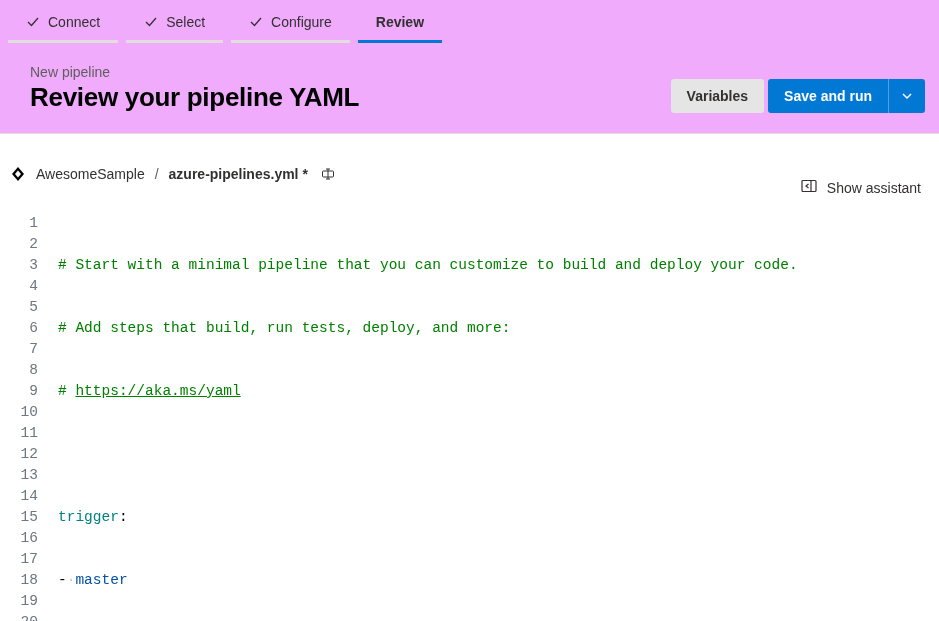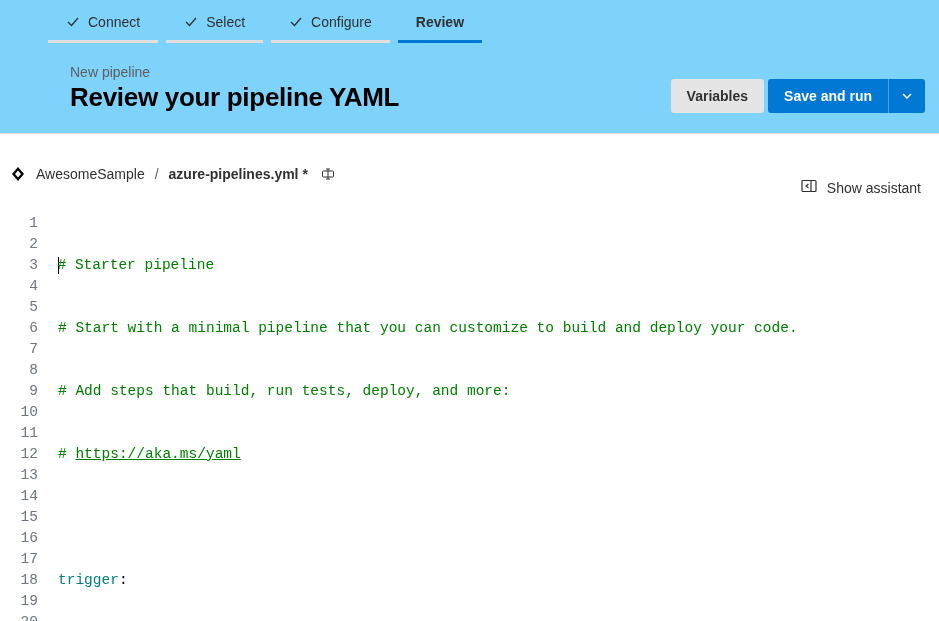--- a/index.html
+++ b/index.html
@@ -3,23 +3,22 @@
   <meta charset="utf-8">
   <style>
     * { margin: 0; padding: 0; box-sizing: border-box; }
     body {
       font-family: -apple-system, BlinkMacSystemFont, "Segoe UI", sans-serif;
       background: #fff;
       font-size: 14px;
       color: #323130;
     }
     .top-section {
-      background: #7dd3fc;
+      background: #f0abfc;
       border-bottom: 1px solid #e1dfdd;
-      padding-left: 40px;
     }
     .tabs {
       display: flex;
       gap: 8px;
       padding: 0 8px;
     }
     .tab {
       display: flex;
       align-items: center;
       gap: 8px;
@@ -281,21 +280,20 @@
     <div>13</div>
     <div>14</div>
     <div>15</div>
     <div>16</div>
     <div>17</div>
     <div>18</div>
     <div>19</div>
     <div>20</div>
   </div>
   <div class="code-area">
-    <div><span class="cursor"></span><span class="tk-comment"># Starter pipeline</span></div>
     <div><span class="tk-comment"># Start with a minimal pipeline that you can customize to build and deploy your code.</span></div>
     <div><span class="tk-comment"># Add steps that build, run tests, deploy, and more:</span></div>
     <div><span class="tk-comment"># </span><span class="tk-link">https://aka.ms/yaml</span></div>
     <div></div>
     <div><span class="tk-key">trigger</span><span class="tk-punct">:</span></div>
     <div><span class="tk-punct">-</span><span class="ws">·</span><span class="tk-value">master</span></div>
     
     
     
     

